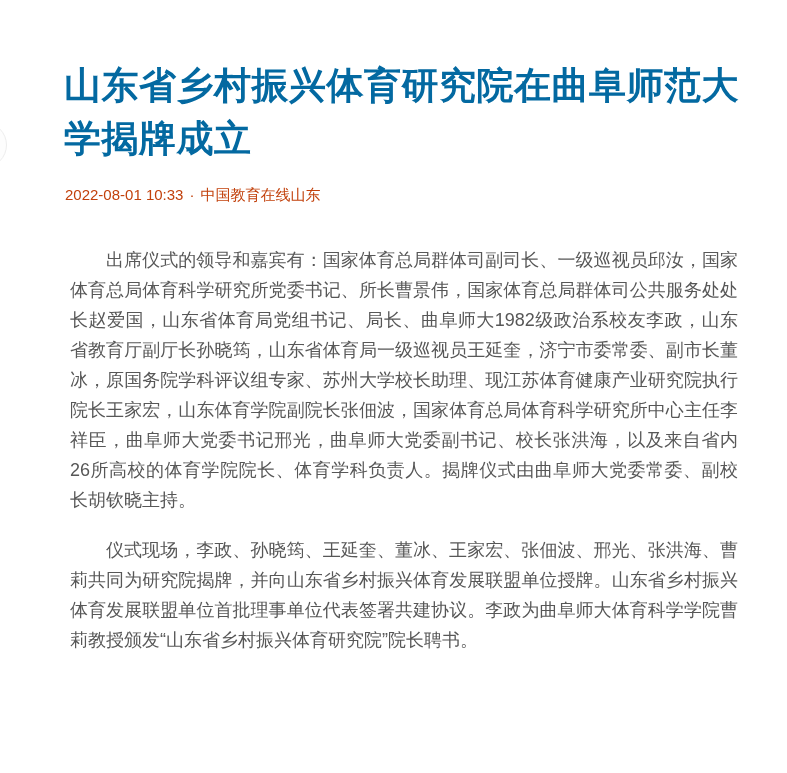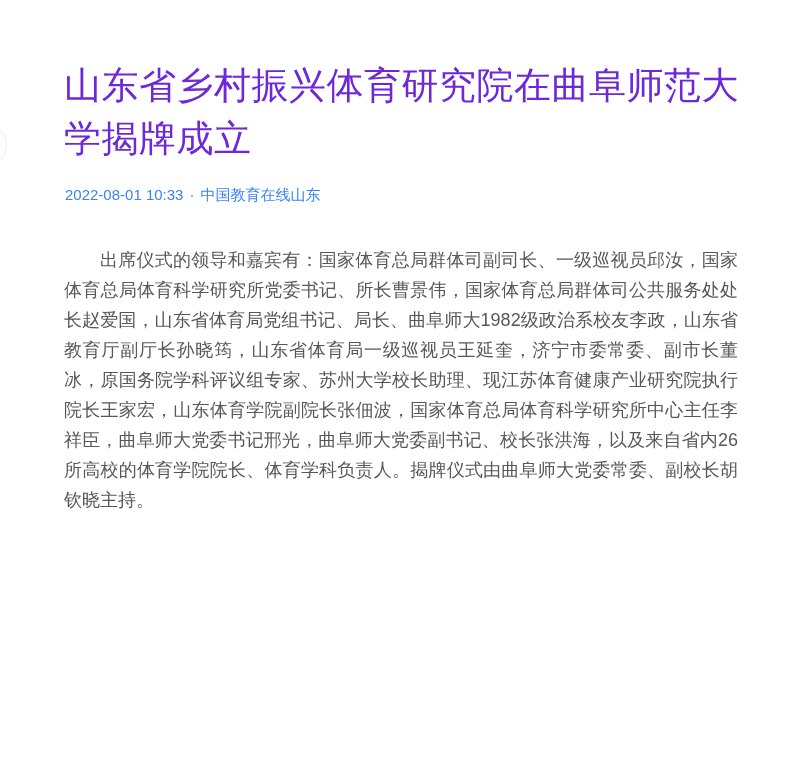--- a/index.html
+++ b/index.html
@@ -16,51 +16,52 @@
     overflow: hidden;
   }
   .title {
     position: absolute;
     left: 64px;
     top: 59px;
     width: 692px;
     margin: 0;
     font-size: 37px;
     line-height: 53px;
-    font-weight: 400;
-    color: #6d28d9;
+    font-weight: 700;
+    color: #0369a1;
     letter-spacing: 0.5px;
   }
   .meta {
     position: absolute;
     left: 65px;
     top: 186px;
     font-size: 15px;
     line-height: 18px;
-    color: #3b82f6;
+    color: #c2410c;
     white-space: nowrap;
   }
   .meta .sep {
     margin: 0 6px;
   }
   .article-body {
     position: absolute;
     left: 64px;
     top: 245px;
     width: 674px;
     font-size: 18px;
     line-height: 30px;
     color: #575757;
     text-align: justify;
   }
   .article-body p {
     margin: 0 0 20px 0;
   }
   .article-body p.indent {
     text-indent: 2em;
+    margin-left: 6px;
   }
   
   .edge-btn {
     position: absolute;
     left: -39px;
     top: 122px;
     width: 44px;
     height: 44px;
     border-radius: 50%;
     background: #fdfdfd;
@@ -75,15 +76,16 @@
   <div class="edge-btn"></div>
 
   <h1 class="title">山东省乡村振兴体育研究院在曲阜师范大学揭牌成立</h1>
 
   <div class="meta">
     <span>2022-08-01 10:33</span><span class="sep">·</span><span>中国教育在线山东</span>
   </div>
 
   <div class="article-body">
     <p class="indent">出席仪式的领导和嘉宾有：国家体育总局群体司副司长、一级巡视员邱汝，国家体育总局体育科学研究所党委书记、所长曹景伟，国家体育总局群体司公共服务处处长赵爱国，山东省体育局党组书记、局长、曲阜师大1982级政治系校友李政，山东省教育厅副厅长孙晓筠，山东省体育局一级巡视员王延奎，济宁市委常委、副市长董冰，原国务院学科评议组专家、苏州大学校长助理、现江苏体育健康产业研究院执行院长王家宏，山东体育学院副院长张佃波，国家体育总局体育科学研究所中心主任李祥臣，曲阜师大党委书记邢光，曲阜师大党委副书记、校长张洪海，以及来自省内26所高校的体育学院院长、体育学科负责人。揭牌仪式由曲阜师大党委常委、副校长胡钦晓主持。</p>
+    <p class="indent">仪式现场，李政、孙晓筠、王延奎、董冰、王家宏、张佃波、邢光、张洪海、曹莉共同为研究院揭牌，并向山东省乡村振兴体育发展联盟单位授牌。山东省乡村振兴体育发展联盟单位首批理事单位代表签署共建协议。李政为曲阜师大体育科学学院曹莉教授颁发“山东省乡村振兴体育研究院”院长聘书。</p>
   </div>
 
 </div>
 
 </body></html>

